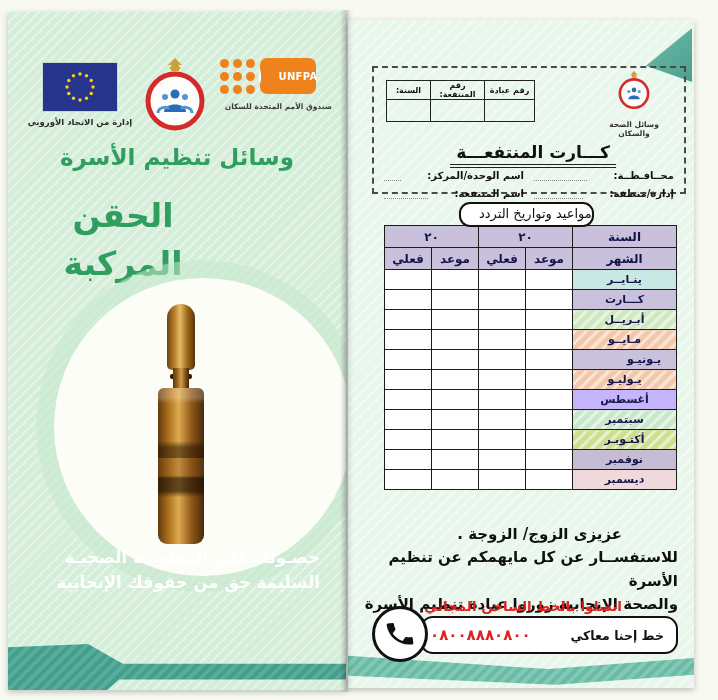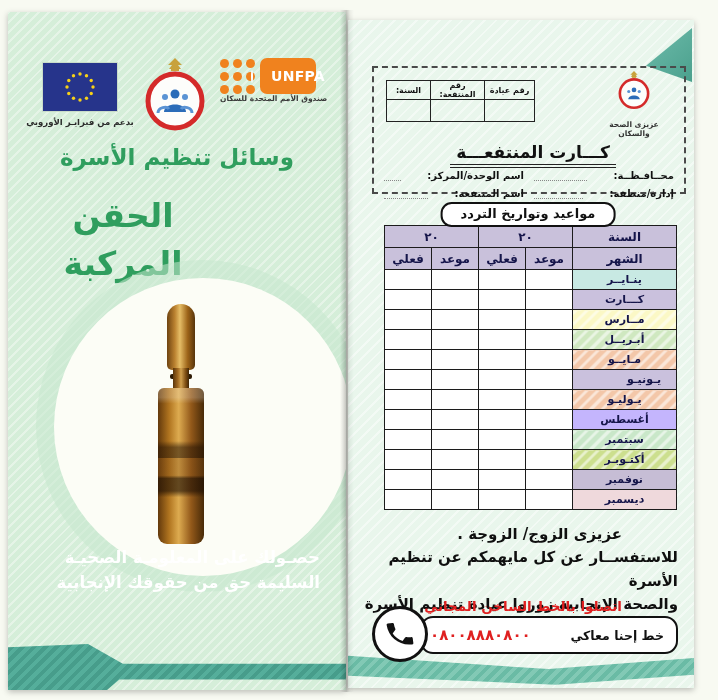--- a/index.html
+++ b/index.html
@@ -27,22 +27,22 @@
   .eu-flag{ width:76px; height:50px; background:#26348b; margin:0 auto; border:1px solid #c9dcc9; display:flex; align-items:center; justify-content:center;}
   .eu-caption{ font-size:8.5px; color:#2b2b2b; margin-top:5px; font-weight:bold; }
   .moh-logo{ position:absolute; left:136px; top:2px; width:62px; text-align:center; }
   .unfpa-block{ position:absolute; left:212px; top:4px; width:112px; }
   .unfpa-row{ display:flex; align-items:center; gap:5px; }
   .dots{ display:grid; grid-template-columns:repeat(3,9px); grid-auto-rows:9px; gap:4px; }
   .dots span{ width:9px; height:9px; border-radius:50%; background:#f0821e; }
   .unfpa-badge{ width:56px; height:36px; background:#f0821e; border-radius:7px; display:flex; align-items:center; justify-content:center; gap:2px; }
   .un-globe{ width:13px; height:13px; border-radius:50%; background:#cfe3f5; border:1.5px solid #fff;
     background-image:radial-gradient(circle at 50% 50%, #4a86c8 35%, #9cc2e8 36%); }
-  .unfpa-word{ color:#fff; font-size:14px; font-weight:bold; letter-spacing:.3px;margin-left:16px; }
-  .unfpa-caption{ font-size:7.5px; color:#3a3a3a; margin-top:0; text-align:left; font-weight:bold; }
+  .unfpa-word{ color:#fff; font-size:10px; font-weight:bold; letter-spacing:.3px;margin-left:16px; }
+  .unfpa-caption{ font-size:7.5px; color:#3a3a3a; margin-top:8px; text-align:right; font-weight:bold; }
 
   .lp-title{ position:absolute; left:0; top:132px; width:100%; text-align:center;
     color:#2f9e5e; font-size:23px; font-weight:bold; direction:rtl; }
   .lp-product{ position:absolute; left:0; width:230px; text-align:center; color:#2f9e5e; font-weight:bold; direction:rtl;}
   .lp-product.l1{ top:184px; font-size:33px; }
   .lp-product.l2{ top:232px; font-size:33px; }
 
   .ring-circle{ position:absolute; left:28px; top:248px; width:332px; height:332px; border-radius:50%;
     background:rgba(198,232,206,.55); }
   .white-circle{ position:absolute; left:46px; top:266px; width:298px; height:298px; border-radius:50%;
@@ -89,22 +89,22 @@
   .card-title{ position:absolute; left:4px; top:74px; width:100%; text-align:center; direction:rtl; }
   .card-title span{ display:inline-block; font-size:17px; font-weight:bold; color:#111;
     border-bottom:4px double #222; padding:0 6px 2px 6px; }
 
   .fields{ position:absolute; left:10px; right:10px; top:102px; direction:rtl; }
   .field-row{ display:flex; gap:10px; margin-bottom:7px; }
   .field{ display:flex; flex:1; align-items:flex-end; font-size:10px; font-weight:bold; color:#111; white-space:nowrap;gap:23px; }
   .leader{ flex:1; border-bottom:1.5px dotted #888; height:10px; margin-right:3px; }
 
   .sched-title{ position:absolute; left:50%; top:182px; transform:translateX(-46%);
-    background:#fff; border:2px solid #111; border-radius:11px; padding:2px 18px 4px 18px;
-    font-size:13px; font-weight:bold; color:#111; direction:rtl; white-space:nowrap; z-index:2;}
+    background:#fff; border:2px solid #111; border-radius:11px; padding:2px 0 4px 18px;
+    font-size:13px; font-weight:normal; color:#111; direction:rtl; white-space:nowrap; z-index:2;}
 
   .sched-table{ position:absolute; left:36px; top:205px; border-collapse:collapse; direction:rtl;
     background:#fff; }
   .sched-table td{ border:1.3px solid #1c1c1c; text-align:center; }
   .sched-table .hdr td{ background:#c9c1db; font-weight:bold; font-size:12px; color:#15154a; height:22px; }
   .sched-table .month-cell{ font-size:11px; font-weight:bold; color:#15154a; height:20px; direction:rtl; }
   .sched-table .month-cell.striped{
     background-image:repeating-linear-gradient(135deg, rgba(255,255,255,.55) 0 3px, transparent 3px 8px); }
   .sched-table .visit-cell{ background:#fff; }
   .col-month{ width:104px; } .col-v{ width:47px; }
@@ -149,21 +149,21 @@
                 <circle cx="26.5" cy="31.2" r="1.7"></circle>
               <circle cx="20" cy="33" r="1.7"></circle>
                 <circle cx="13.5" cy="31.2" r="1.7"></circle>
                 <circle cx="8.8" cy="26.5" r="1.7"></circle>
               <circle cx="7" cy="20" r="1.7"></circle>
                 <circle cx="8.8" cy="13.5" r="1.7"></circle>
                 <circle cx="13.5" cy="8.8" r="1.7"></circle>
             </g>
           </svg>
         </div>
-        <div class="eu-caption">بدعم من فبرايـر الأوروبي</div>
+        <div class="eu-caption">إدارة من الاتحاد الأوروبي</div>
       </div>
 
       <div class="moh-logo">
         <svg width="62" height="84" viewBox="0 0 62 84">
           <path d="M31 2l7 7h-4l3 4h-12l3-4h-4z" fill="#c8a23c"></path>
           <rect x="27" y="11" width="8" height="4" fill="#c8a23c"></rect>
           <circle cx="31" cy="45" r="27" fill="#fdfdfb" stroke="#d42a2a" stroke-width="5"></circle>
           <circle cx="31" cy="38" r="4.5" fill="#2b6cb8"></circle>
           <path d="M20 56c0-10 22-10 22 0z" fill="#2b6cb8"></path>
           <circle cx="21" cy="41" r="3" fill="#5a93d4"></circle>
@@ -239,21 +239,21 @@
       <div class="moh-mini">
         <svg width="36" height="44" viewBox="0 0 62 84">
           <path d="M31 2l7 7h-4l3 4h-12l3-4h-4z" fill="#c8a23c"></path>
           <rect x="27" y="11" width="8" height="4" fill="#c8a23c"></rect>
           <circle cx="31" cy="45" r="27" fill="#fdfdfb" stroke="#d42a2a" stroke-width="5"></circle>
           <circle cx="31" cy="38" r="4.5" fill="#2b6cb8"></circle>
           <path d="M20 56c0-10 22-10 22 0z" fill="#2b6cb8"></path>
           <circle cx="21" cy="41" r="3" fill="#5a93d4"></circle>
           <circle cx="41" cy="41" r="3" fill="#5a93d4"></circle>
         </svg>
-        <div class="moh-mini-caption">عزيزى الصحة والسكان</div>
+        <div class="moh-mini-caption">وسائل الصحة والسكان</div>
       </div>
 
       <div class="card-title">
         <span>كـــارت المنتفعـــة</span>
       </div>
 
       <div class="fields">
         <div class="field-row">
           <div class="field">
             <span>محــافـظــة:</span>
@@ -310,27 +310,20 @@
             <td class="visit-cell"></td>
           </tr>
           <tr>
             <td class="month-cell" style="background-color: rgb(202, 193, 221);">كـــارت</td>
             <td class="visit-cell"></td>
             <td class="visit-cell"></td>
             <td class="visit-cell"></td>
             <td class="visit-cell"></td>
           </tr>
           <tr>
-            <td class="month-cell striped" style="background-color: rgb(251, 248, 198);">مــارس</td>
-            <td class="visit-cell"></td>
-            <td class="visit-cell"></td>
-            <td class="visit-cell"></td>
-            <td class="visit-cell"></td>
-          </tr>
-          <tr>
             <td class="month-cell striped" style="background-color: rgb(207, 232, 192);">أبـريــل</td>
             <td class="visit-cell"></td>
             <td class="visit-cell"></td>
             <td class="visit-cell"></td>
             <td class="visit-cell"></td>
           </tr>
           <tr>
             <td class="month-cell striped" style="background-color: rgb(243, 199, 169);">مـايــو</td>
             <td class="visit-cell"></td>
             <td class="visit-cell"></td>

